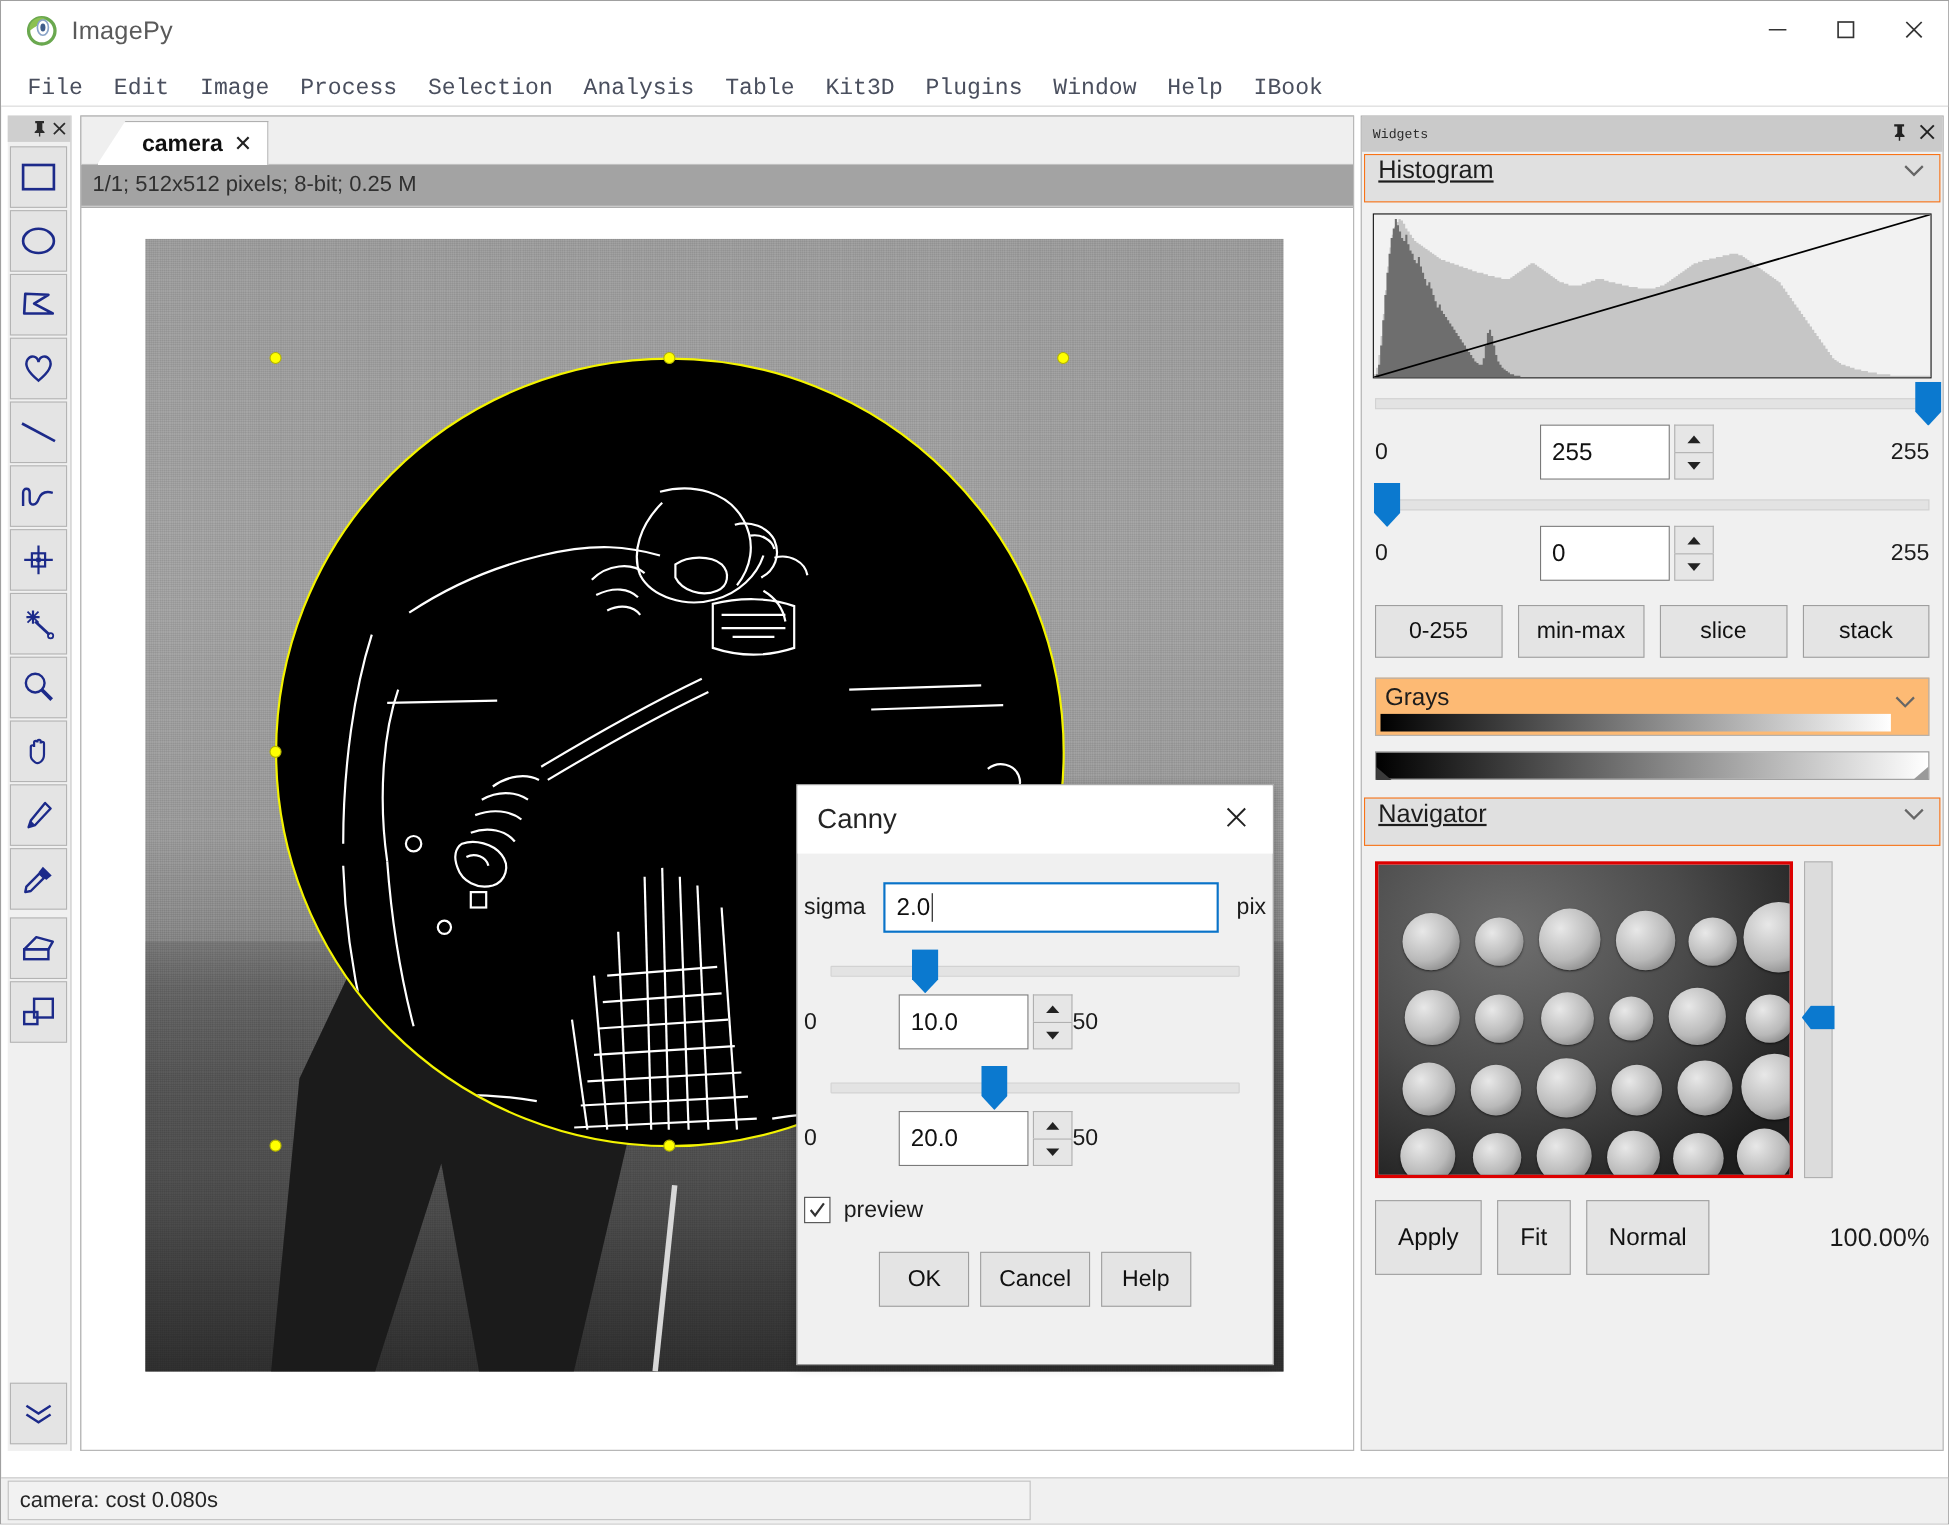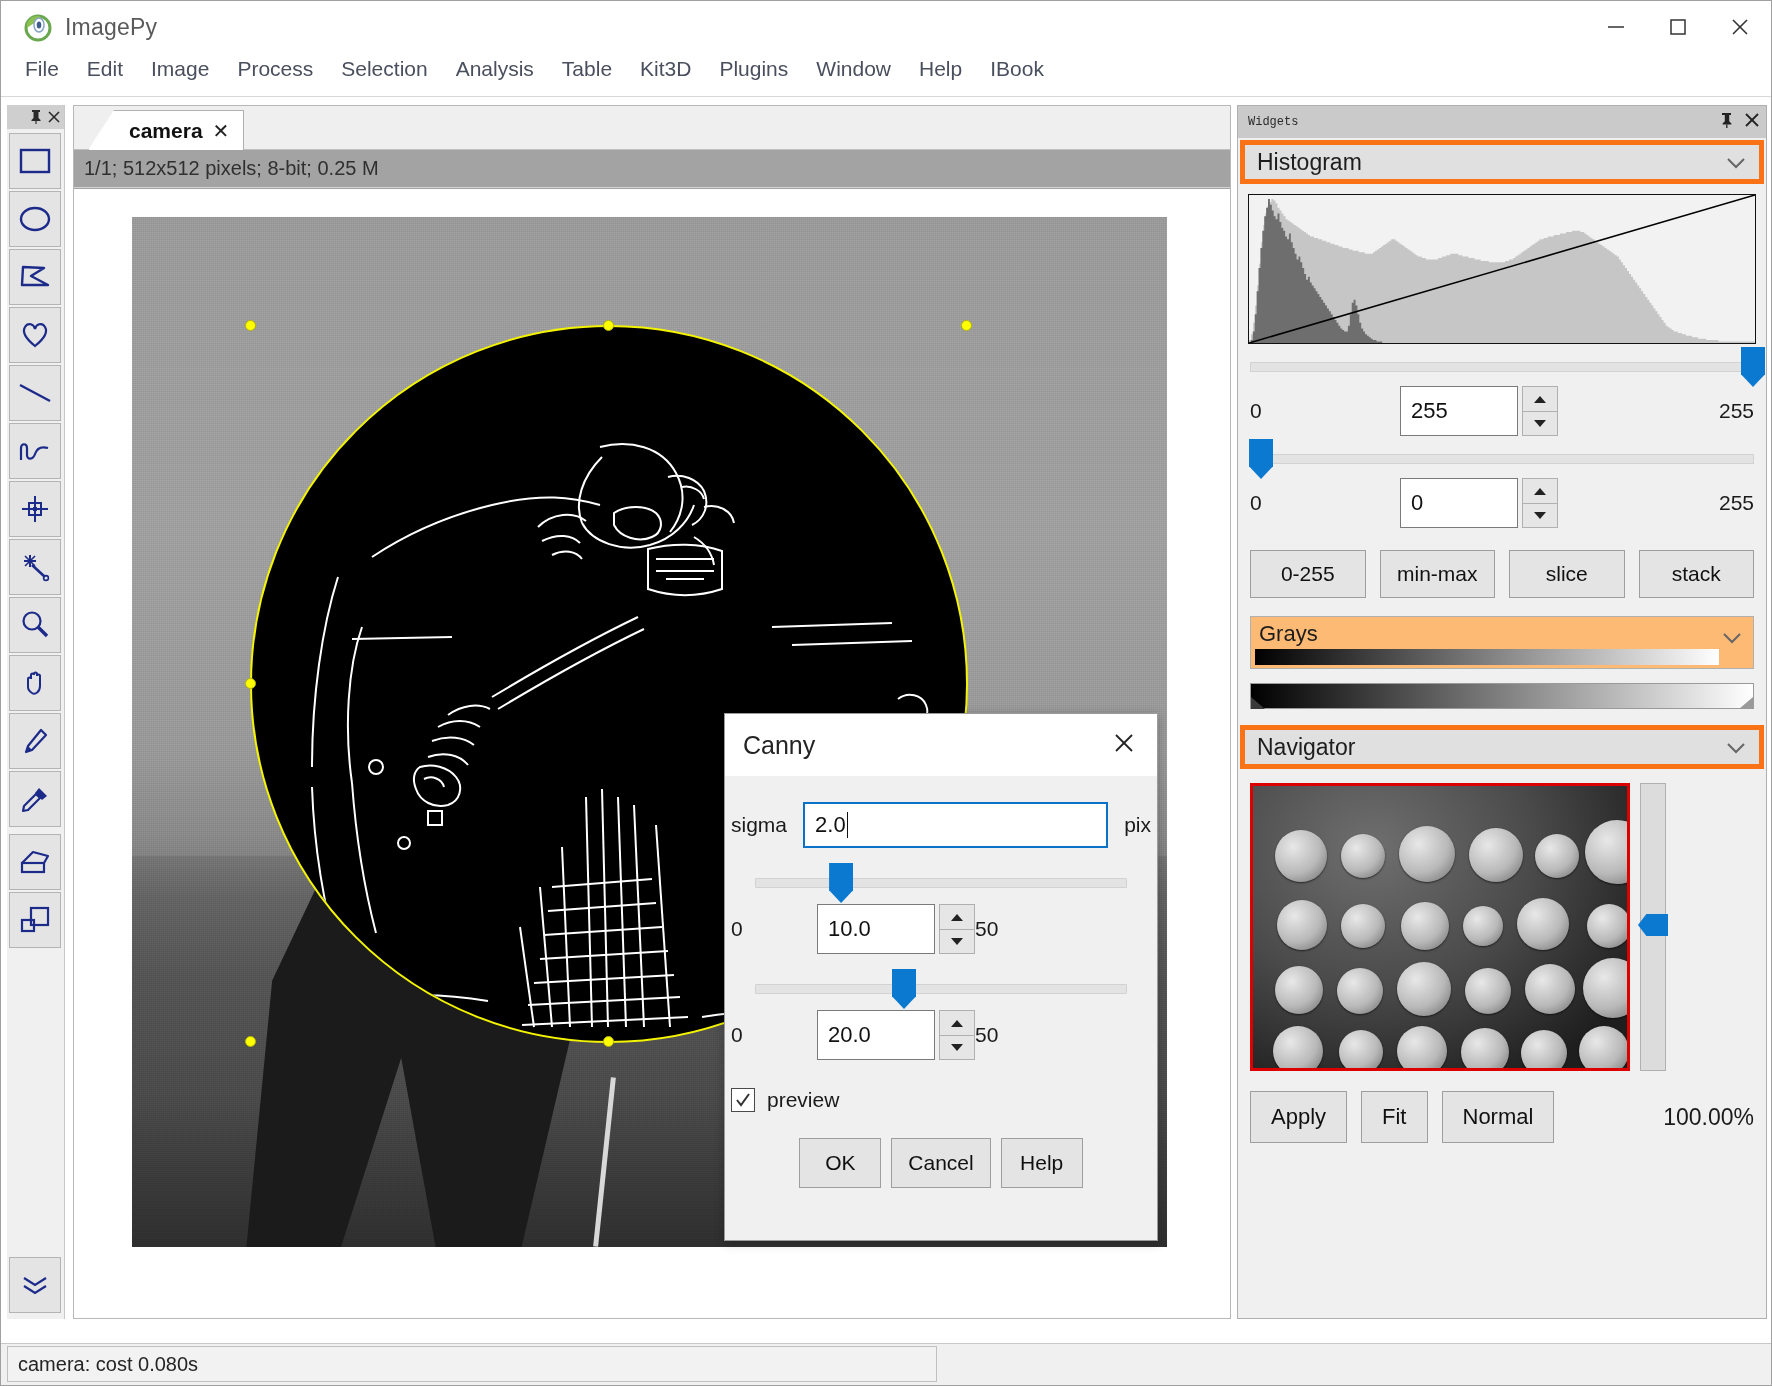--- a/index.html
+++ b/index.html
@@ -34,23 +34,24 @@
   .win-btn {
     width: 62px; height: 52px; display: flex; align-items: center; justify-content: center;
     color: #3a3a3a;
   }
   .win-btn svg { display: block; }
 
   
   .menubar {
     position: absolute; top: 52px; left: 0; right: 0; height: 44px;
     background: #ffffff;
-    display: flex; align-items: flex-start;
+    display: flex; align-items: flex-end;
     border-bottom: 1px solid #d8d8d8;
     padding-left: 10px;
+    font-family: Liberation Mono, monospace;
   }
   .menu-item {
     font-size: 21px; color: #4a4f5e; padding: 4px 14px; cursor: default;
     white-space: nowrap;
   }
 
   
   .left-tool {
     position: absolute; left: 6px; top: 104px; width: 58px; bottom: 66px;
     background: #f0f0f0;
@@ -214,23 +215,23 @@
     position: absolute; right: 4px; top: 104px; width: 530px; bottom: 66px;
     background: #f0f0f0; border: 1px solid #b0b0b0;
   }
   .widgets-head {
     height: 32px; background: #cacaca; display: flex; align-items: center;
     padding: 0 6px 0 10px;
     font-family: "Liberation Mono", monospace; font-size: 12px; color: #2b2b2b;
   }
   .widgets-head .spacer { margin-left: auto; display: flex; gap: 10px; align-items: center; }
   .panel-header {
-    height: 44px; background: #e0e0e0; border: 5px solid #f97316;
-    display: flex; align-items: center; padding: 0 12px;
-    font-size: 23px; color: #1d1d1d; margin: 2px;
+    height: 44px; background: #e0e0e0; border: 1px solid #f97316;
+    display: flex; padding: 0 12px;
+    font-size: 23px; color: #1d1d1d; margin: 2px; text-decoration: underline;
   }
   .panel-header .chev { margin-left: auto; }
   .hist-box {
     margin: 10px 10px 0 10px; height: 150px; border: 1px solid #111; background: #f2f2f2;
     position: relative; overflow: hidden;
   }
   .hslider-track {
     position: relative; height: 10px; margin: 18px 12px 0 12px;
     background: #e3e3e3; border: 1px solid #d2d2d2;
   }
@@ -281,21 +282,21 @@
   }
   .nav-vscroll {
     width: 26px; height: 288px; background: #dcdcdc; border: 1px solid #b0b0b0; position: relative;
   }
   .nav-vthumb {
     position: absolute; left: -3px; width: 30px; height: 22px; top: 130px; background: #0b79cf;
     clip-path: polygon(0 50%, 28% 0, 100% 0, 100% 100%, 28% 100%);
   }
   .nav-btns { display: flex; gap: 14px; margin: 20px 12px 0 12px; align-items: center; }
   .nav-btn {
-    height: 52px; background: #e4e4e4; border: 1px solid #9e9e9e;
+    height: 68px; background: #e4e4e4; border: 1px solid #9e9e9e;
     font-size: 22px; color: #111; display: flex; align-items: center; justify-content: center;
     padding: 0 20px;
     text-align: right;
   }
   .zoomlbl { margin-left: auto; font-size: 23px; color: #1b1b1b; }
 
   
   .statusbar {
     position: absolute; left: 0; right: 0; bottom: 0; height: 42px;
     background: #f0f0f0; border-top: 1px solid #c8c8c8;

